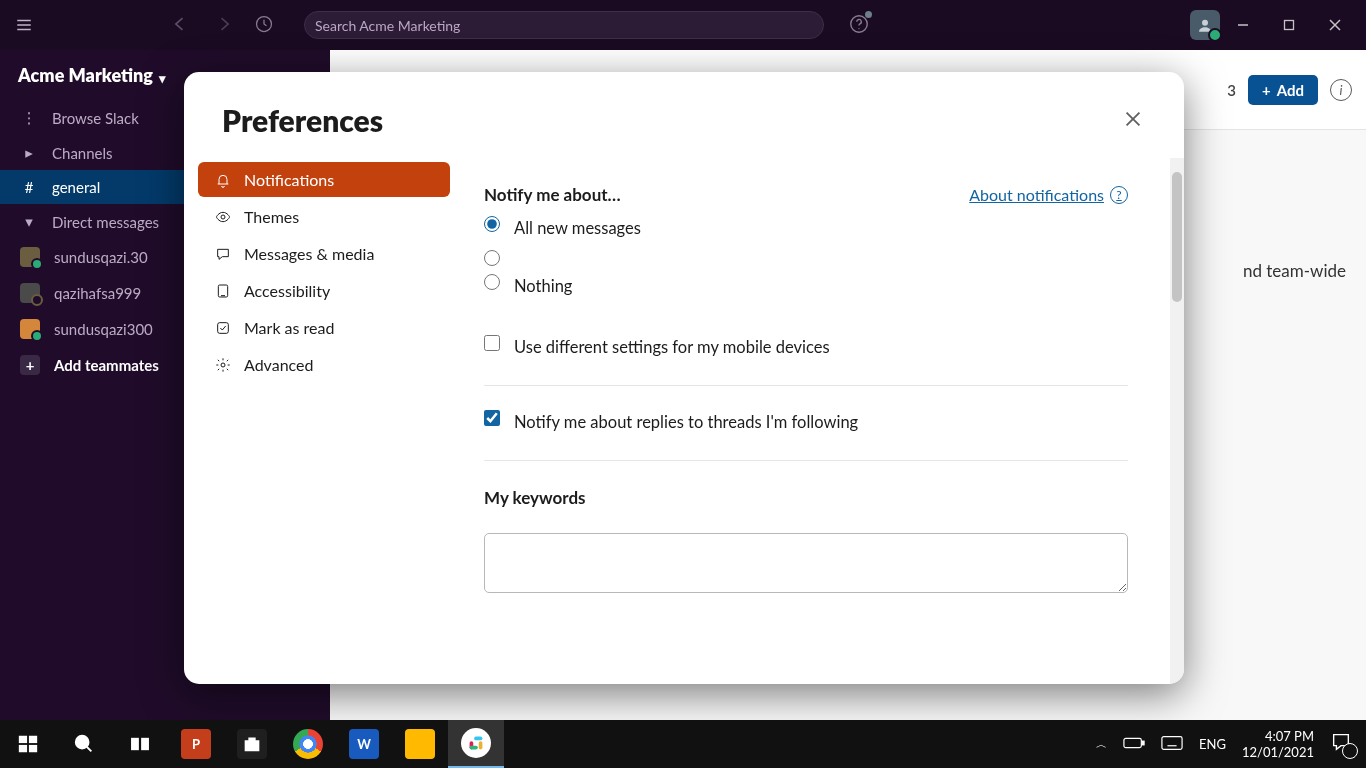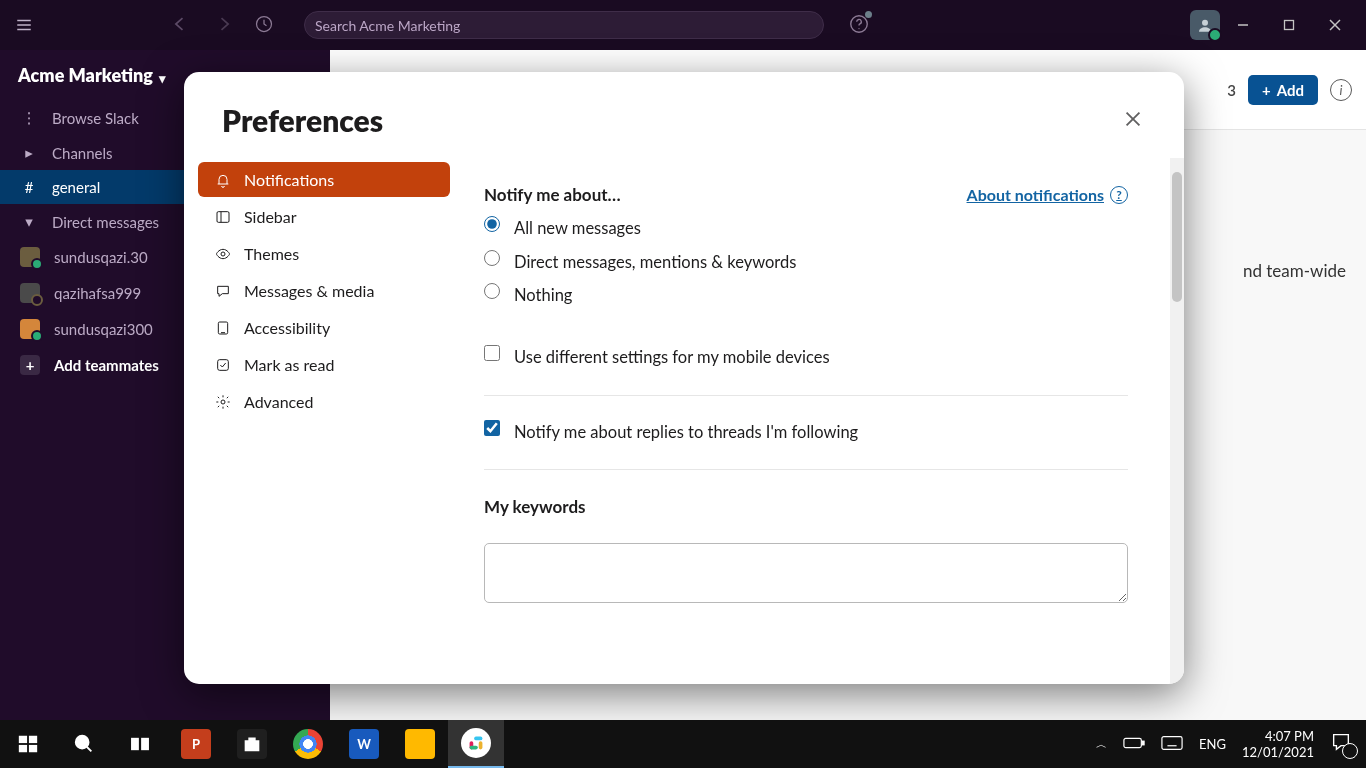--- a/index.html
+++ b/index.html
@@ -54,21 +54,21 @@
   .modal-close { width:24px; height:24px; cursor:pointer; }
   .modal-close svg { width:22px; height:22px; stroke:#616061; }
   .modal-body { flex:1; display:flex; overflow:hidden; position:relative;}
   .pref-nav { width:280px; padding:4px 14px; display:flex; flex-direction:column; gap:2px;}
   .pref-nav-item { display:flex; align-items:center; gap:12px; padding:8px 16px; border-radius:6px; color:#1d1c1d; font-size:16px; cursor:pointer;}
   .pref-nav-item.active { background:#c2410c; color:#fff;}
   .pref-nav-item .picn { width:18px; display:flex; justify-content:center; }
   .pref-nav-item svg { width:16px; height:16px; stroke:currentColor; fill:none; stroke-width:1.5;}
   .pref-content { flex:1; padding: 24px 56px 24px 20px; overflow-y:auto; color:#1d1c1d; font-size:16.5px; line-height:1.55;}
   .pref-content h3 { font-size:17px; font-weight:700; margin-bottom:8px; display:flex; justify-content:space-between; align-items:center;}
-  .about-link { color:#1264a3; font-size:16px; font-weight:700; text-decoration:underline; display:flex; align-items:center; gap:6px;}
+  .about-link { color:#1264a3; font-size:16px; font-weight:400; text-decoration:underline; display:flex; align-items:center; gap:6px;}
   .about-link .qicn { width:18px; height:18px; border:1.5px solid #1264a3; border-radius:50%; display:flex; align-items:center; justify-content:center; font-size:12px; text-decoration:none;}
   .radio-row, .check-row { display:flex; gap:14px; margin:8px 0; }
   .radio-row input[type=radio] { width:16px; height:16px; accent-color:#1264a3;}
   .check-row input[type=checkbox] { width:16px; height:16px; accent-color:#1264a3;}
   .divider { height:1px; background:#e6e6e6; margin: 24px 0; }
   .badge-num { display:inline-flex; min-width:22px; height:20px; background:#555; color:#fff; border-radius:10px; font-size:12px; font-weight:700; align-items:center; justify-content:center; padding:0 6px;}
   .kw-input { width:100%; height:60px; border:1.5px solid #b8b8b8; border-radius:5px; margin-top:14px; padding:10px; font-size:15px;}
   .scrollbar { position:absolute; right:2px; top:14px; width:10px; height:130px; background:#c4c4c4; border-radius:6px;}
   .scroll-track { position:absolute; right:0; top:0; bottom:0; width:14px; background:#f1f1f1;}
 
@@ -213,29 +213,20 @@
         <span class="picn">
             <svg viewBox="0 0 24 24">
               <path d="M6 18 V11 a6 6 0 0 1 12 0 v7 M4 18 h16 M10 21 a2 2 0 0 0 4 0"></path>
             </svg>
           </span>
         <span>Notifications</span>
       </div>
       <div class="pref-nav-item">
         <span class="picn">
             <svg viewBox="0 0 24 24">
-              <rect x="3" y="4" width="18" height="16" rx="2"></rect>
-              <line x1="9" y1="4" x2="9" y2="20"></line>
-            </svg>
-          </span>
-        <span>Sidebar</span>
-      </div>
-      <div class="pref-nav-item">
-        <span class="picn">
-            <svg viewBox="0 0 24 24">
               <path d="M2 12s3.5-7 10-7 10 7 10 7-3.5 7-10 7-10-7-10-7z"></path>
               <circle cx="12" cy="12" r="3"></circle>
             </svg>
           </span>
         <span>Themes</span>
       </div>
       <div class="pref-nav-item">
         <span class="picn">
             <svg viewBox="0 0 24 24">
               <path d="M4 5 h16 v11 h-9 l-5 4 v-4 h-2 z"></path>
@@ -279,21 +270,20 @@
           <span>About notifications</span>
           <span class="qicn">?</span>
         </a>
       </h3>
       <label class="radio-row">
         <input type="radio" name="notif" checked="" style="">
         <span>All new messages</span>
       </label>
       <label class="radio-row">
         <input type="radio" name="notif" style="">
-        <span>Direct messages, mentions &amp; keywords</span>
       </label>
       <label class="radio-row">
         <input type="radio" name="notif" style="">
         <span>Nothing</span>
       </label>
 
       <div style="height:20px;"></div>
       <label class="check-row">
         <input type="checkbox" style="">
         <span>Use different settings for my mobile devices</span>

